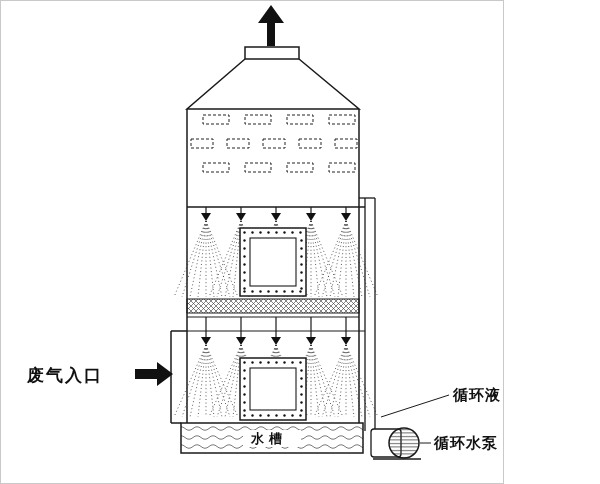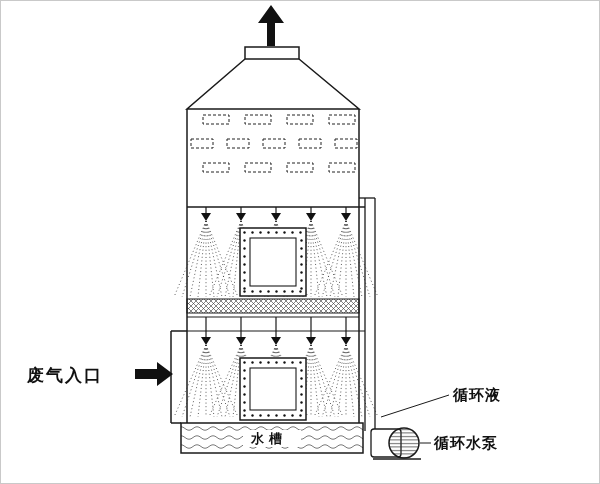--- a/index.html
+++ b/index.html
@@ -1,18 +1,18 @@
 <!DOCTYPE html>
 <html><head>
 <meta charset="utf-8">
 <style>
   html,body{margin:0;padding:0;background:#ffffff;}
   .frame{
     position:relative;
-    width:600px;height:484px;
+    width:504px;height:484px;
     box-sizing:border-box;
     background:#ffffff;
     border:1px solid #c9c9c9;
     font-family:"Liberation Sans", sans-serif;
     overflow:hidden;
   }
   svg text{
     font-family:"Liberation Sans", sans-serif;
     fill:#111111;
   }

